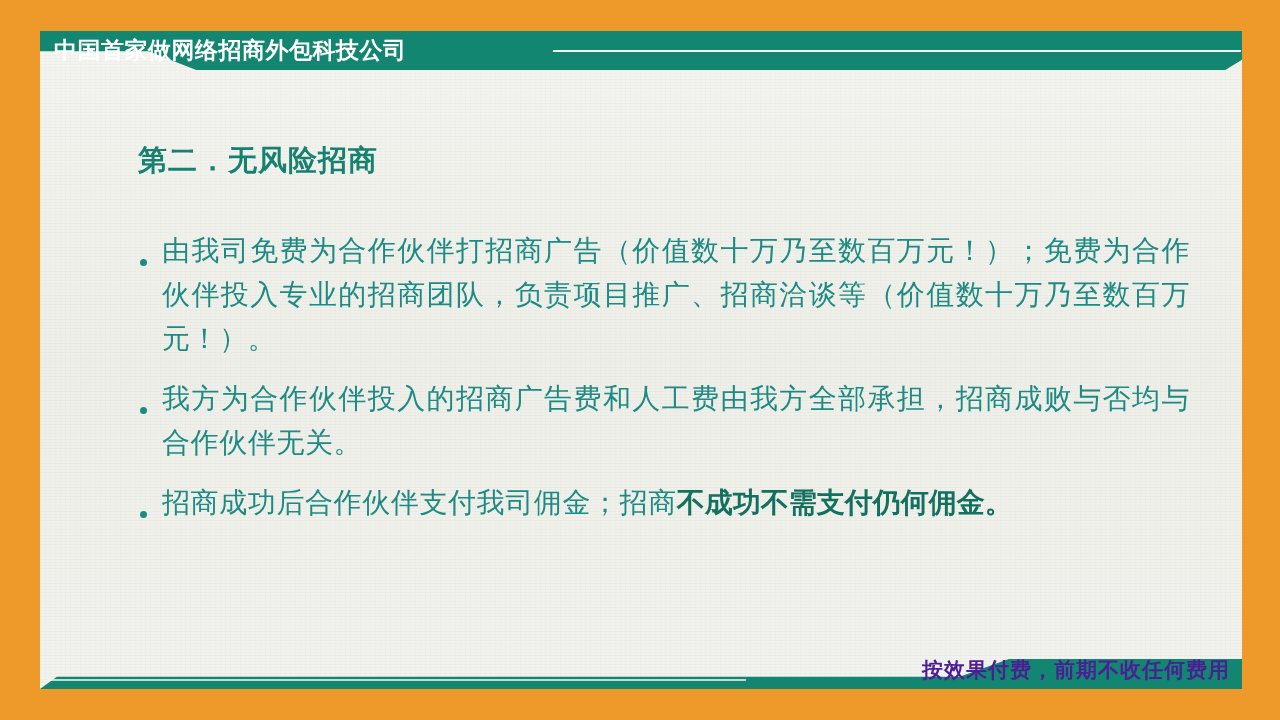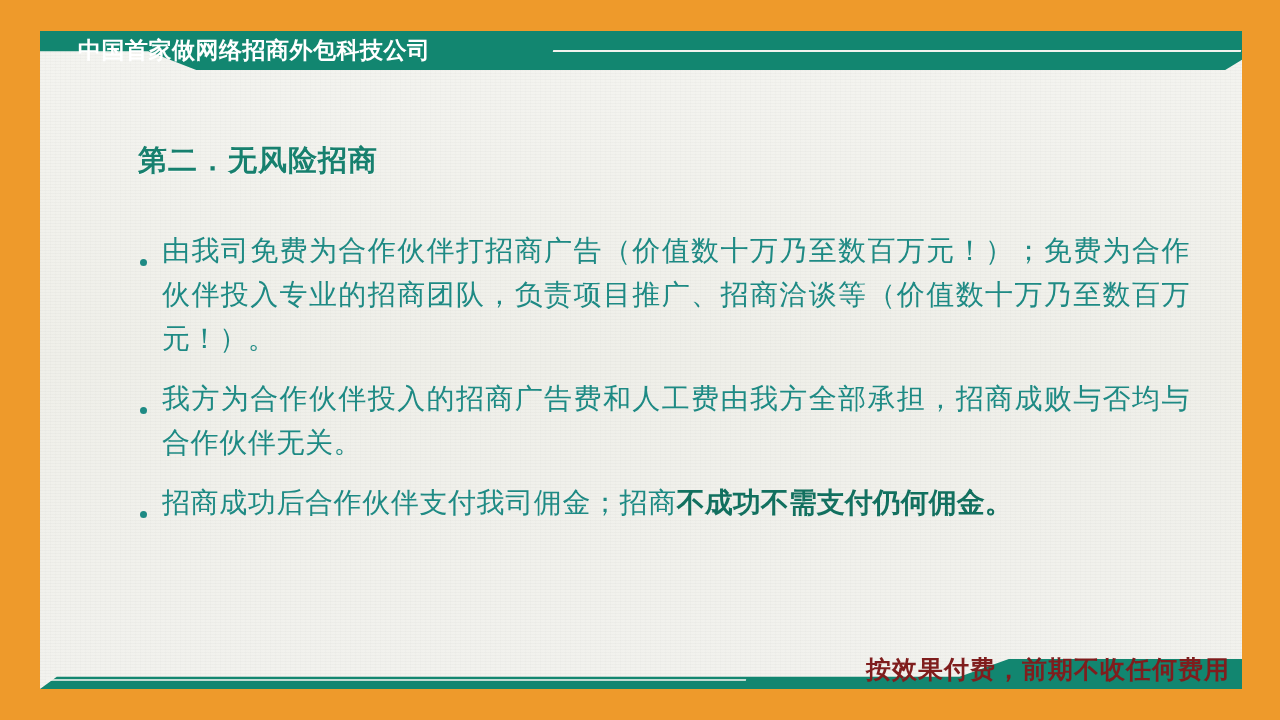--- a/index.html
+++ b/index.html
@@ -167,38 +167,38 @@
     background: rgba(242,242,238,0.78);
     transform: skewX(-11deg);
     transform-origin: left center;
   }
   .footer-text {
     position: absolute;
     right: 50px;
     top: 650px;
     height: 39px;
     line-height: 39px;
-    color: #7f1d1d;
-    font-size: 25px;
+    color: #4c1d95;
+    font-size: 21px;
     font-weight: bold;
     letter-spacing: 1px;
     white-space: nowrap;
     font-family: "Liberation Sans", "DejaVu Sans", sans-serif;
   }
 </style>
 </head>
 <body>
 
 <div class="slide">
 
   <div class="page-bg"></div>
 
   <div class="header-band"></div>
   <div class="header-rule"></div>
-  <div class="header-title" style="padding-left:38px;">中国首家做网络招商外包科技公司</div>
+  <div class="header-title" style="padding-left:14px;">中国首家做网络招商外包科技公司</div>
 
   <div class="content">
     <h1 class="slide-title">第二．无风险招商</h1>
 
     <ul class="bullets">
       <li>
         <span>由我司免费为合作伙伴打招商广告（价值数十万乃至数百万元！）；免费为合作伙伴投入专业的招商团队，负责项目推广、招商洽谈等（价值数十万乃至数百万元！）。</span><span class="strong-green"></span><span></span>
       </li>
       <li>
         <span>我方为合作伙伴投入的招商广告费和人工费由我方全部承担，招商成败与否均与合作伙伴无关。</span><span class="strong-green"></span><span></span>

